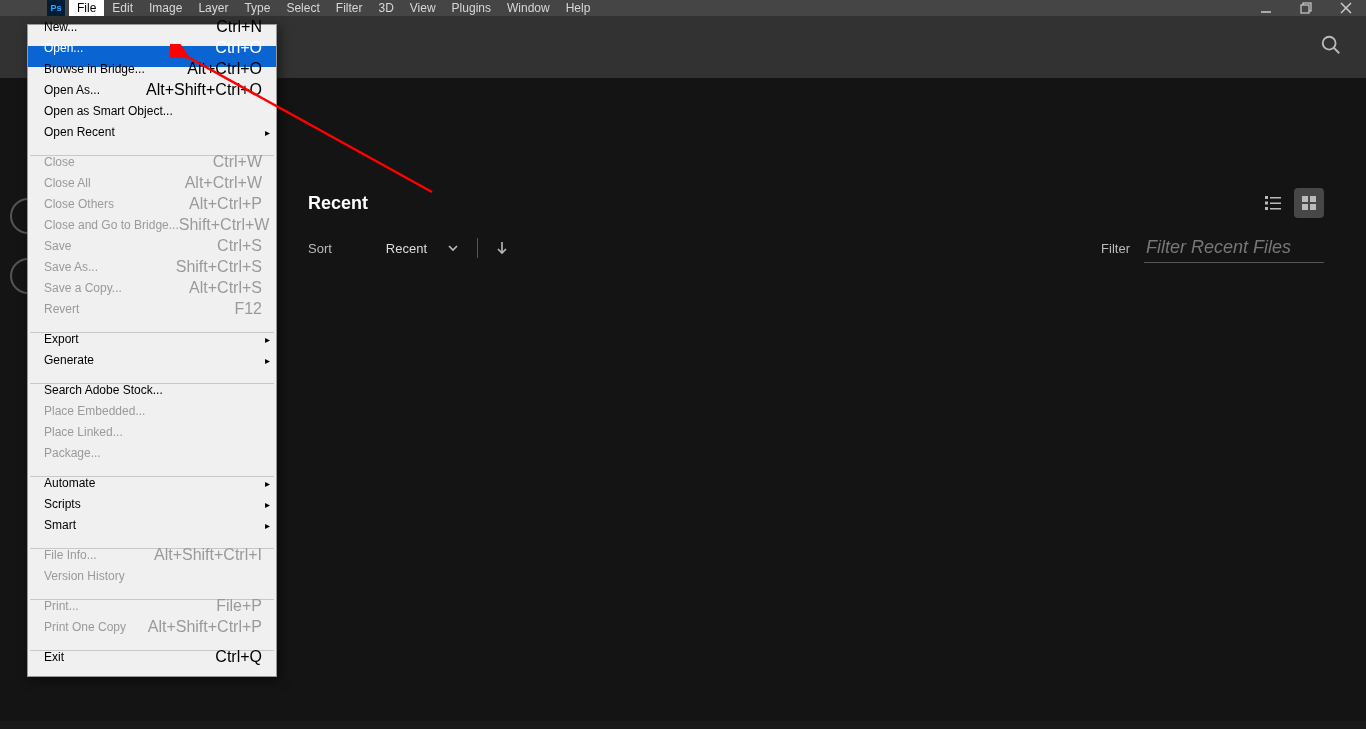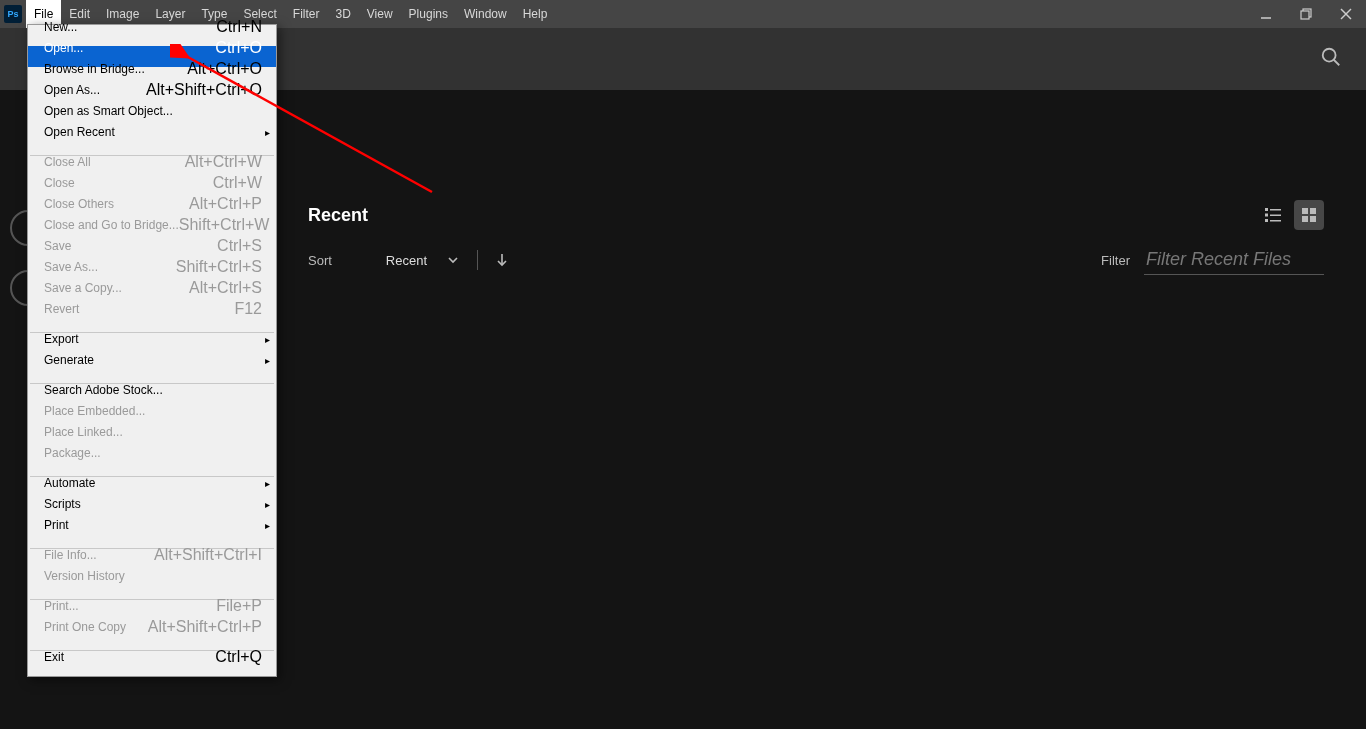--- a/index.html
+++ b/index.html
@@ -1,26 +1,27 @@
 <!DOCTYPE html>
 <html><head>
 <meta charset="utf-8">
 <style>
   * { margin: 0; padding: 0; box-sizing: border-box; font-family: "Segoe UI", Tahoma, sans-serif; }
   html, body { width: 1366px; height: 729px; background: #1a1a1a; overflow: hidden; color: #ddd; user-select: none; }
 
   
   .menubar {
-    height: 28px;
+    height: 16px;
     background: #454545;
     display: flex;
     align-items: center;
     font-size: 12px;
     color: #d8d8d8;
     position: relative;
+    padding-left: 43px;
   }
   .ps-logo {
     width: 18px; height: 18px;
     margin: 0 4px 0 4px;
     background: #001e36;
     border-radius: 2px;
     display: flex; align-items: center; justify-content: center;
     font-size: 9px; font-weight: 700; color: #31a8ff;
   }
   .menu-item {
@@ -285,28 +286,28 @@
       <span class="dd-shortcut">Alt+Shift+Ctrl+O</span>
     </div>
     <div class="dd-item">
       <span class="dd-label">Open as Smart Object...</span>
     </div>
     <div class="dd-item dd-sub">
       <span class="dd-label">Open Recent</span>
     </div>
     <div class="dd-sep"></div>
     <div class="dd-item disabled">
+      <span class="dd-label">Close</span>
+      <span class="dd-shortcut">Ctrl+W</span>
+    </div>
+    <div class="dd-item disabled">
       <span class="dd-label">Close All</span>
       <span class="dd-shortcut">Alt+Ctrl+W</span>
     </div>
     <div class="dd-item disabled">
-      <span class="dd-label">Close</span>
-      <span class="dd-shortcut">Ctrl+W</span>
-    </div>
-    <div class="dd-item disabled">
       <span class="dd-label">Close Others</span>
       <span class="dd-shortcut">Alt+Ctrl+P</span>
     </div>
     <div class="dd-item disabled">
       <span class="dd-label">Close and Go to Bridge...</span>
       <span class="dd-shortcut">Shift+Ctrl+W</span>
     </div>
     <div class="dd-item disabled">
       <span class="dd-label">Save</span>
       <span class="dd-shortcut">Ctrl+S</span>
@@ -344,21 +345,21 @@
       <span class="dd-label">Package...</span>
     </div>
     <div class="dd-sep"></div>
     <div class="dd-item dd-sub">
       <span class="dd-label">Automate</span>
     </div>
     <div class="dd-item dd-sub">
       <span class="dd-label">Scripts</span>
     </div>
     <div class="dd-item dd-sub">
-      <span class="dd-label">Print</span>
+      <span class="dd-label">Smart</span>
     </div>
     <div class="dd-sep"></div>
     <div class="dd-item disabled">
       <span class="dd-label">File Info...</span>
       <span class="dd-shortcut">Alt+Shift+Ctrl+I</span>
     </div>
     <div class="dd-item disabled">
       <span class="dd-label">Version History</span>
     </div>
     <div class="dd-sep"></div>

